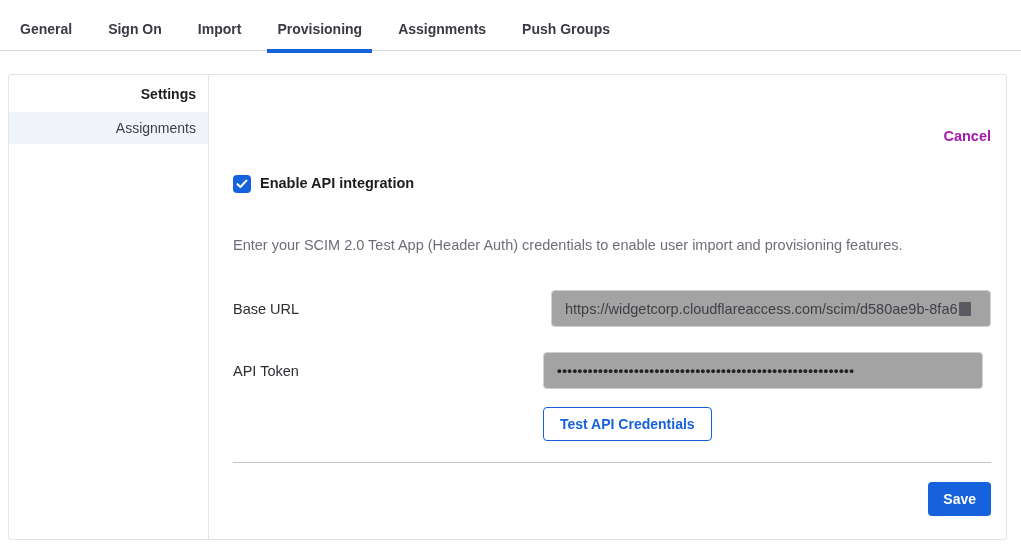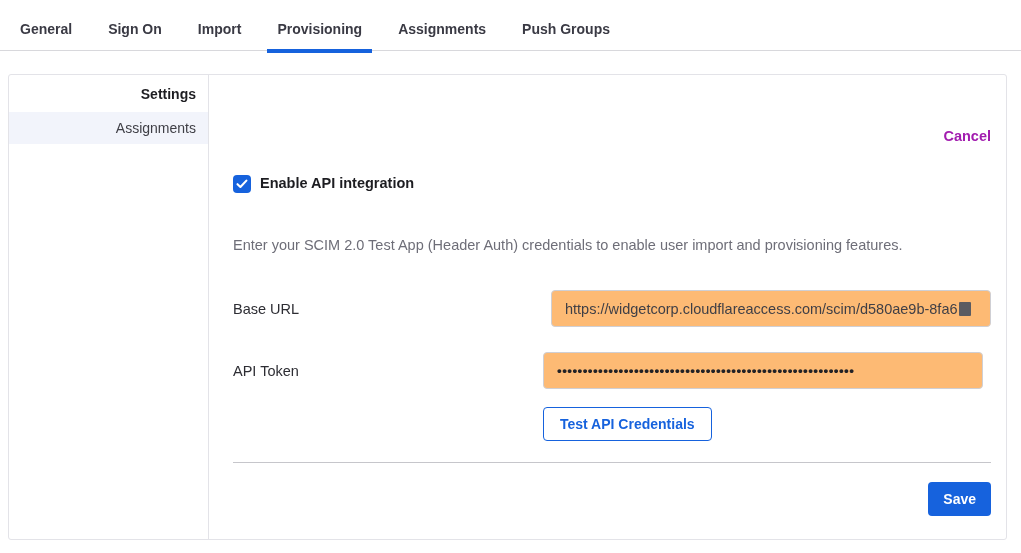--- a/index.html
+++ b/index.html
@@ -35,21 +35,21 @@
   .checkbox svg { display:block; }
   .enable-label { margin-left:9px; font-size:14.5px; font-weight:700; color:#1d1d21; cursor:pointer; }
 
   .desc { margin-top:44px; font-size:14.5px; color:#6e6e78; }
 
   .form-row { display:flex; align-items:center; }
   .row-baseurl { margin-top:37px;gap:8px; }
   .row-token   { margin-top:25px; }
   .form-label { width:310px; font-size:14.5px; color:#2d2d33; flex-shrink:0; }
   .textbox { width:440px; height:37px; border:1px solid #cfcfd4; border-radius:4px;
-    background:#fdba74; display:flex; align-items:center; padding:0 13px;
+    background:#a3a3a3; display:flex; align-items:center; padding:0 13px;
     font-size:14.5px; color:#3f3f46; white-space:nowrap; overflow:hidden; cursor:text; }
   .cursor-block { display:inline-block; width:12px; height:14px; margin-left:1px;
     background:#5a5b61; border-radius:1px; flex-shrink:0; }
   .textbox.masked { font-size:13.5px; letter-spacing:0.4px; color:#222226;
     font-weight:700; overflow:hidden; }
 
   .test-row { margin-top:18px; }
   .btn-outline { height:34px; padding:0 16px; background:#fff;
     border:1px solid #1662dd; border-radius:4px; color:#1662dd;
     font-family:"Liberation Sans",sans-serif; font-size:14px; font-weight:700; cursor:pointer; }

